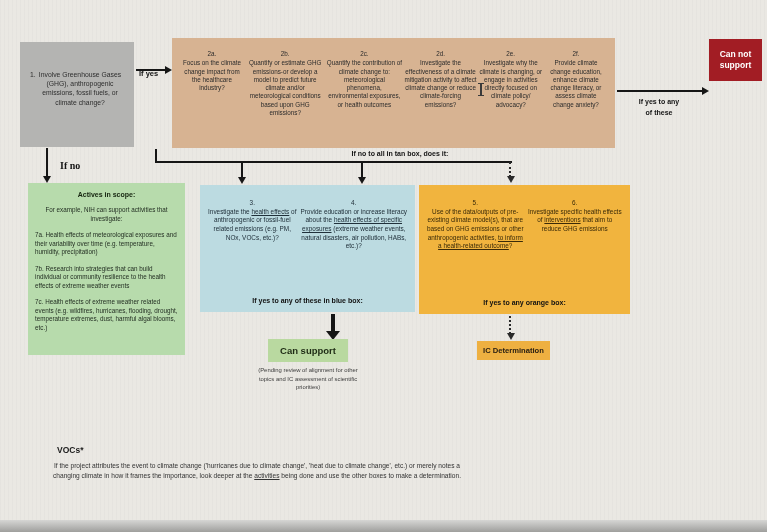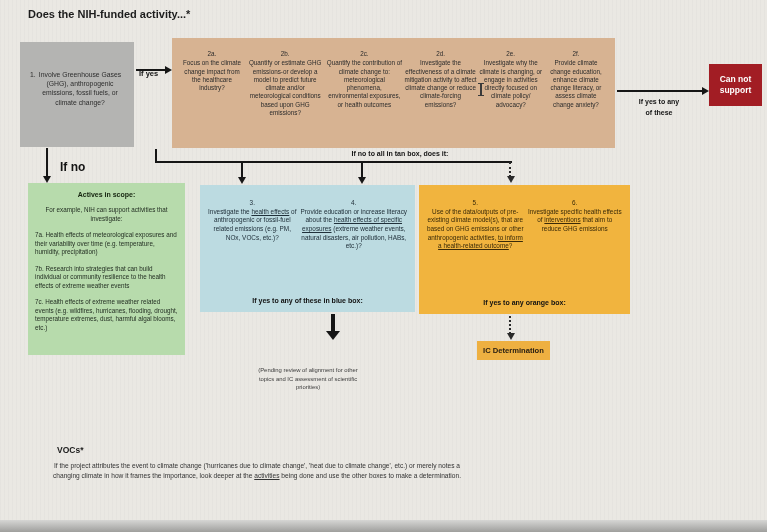--- a/index.html
+++ b/index.html
@@ -31,21 +31,21 @@
   .b1num{position:absolute;left:10px;top:28px;font-size:6.8px;}
   .tan-box{
     left:172px;top:38px;width:443px;height:110px;
     background:#d7b392;
     display:flex;justify-content:space-between;
     padding:12px 8px 0 8px;
     font-size:6.3px;line-height:1.32;text-align:center;color:#2b2b2b;
   }
   .tcol .cid{margin-bottom:1px;}
   .red-box{
-    left:709px;top:64px;width:53px;height:42px;
+    left:709px;top:39px;width:53px;height:42px;
     background:#a21d24;color:#fff;
     font-size:8.5px;font-weight:bold;text-align:center;
     display:flex;align-items:center;justify-content:center;
     padding:0 4px;line-height:1.3;
   }
   .green-box{
     left:28px;top:183px;width:157px;height:172px;
     background:#b7dbac;
     font-size:6.3px;line-height:1.35;color:#1f2a1f;
     padding:7px 7px 0 7px;
@@ -80,21 +80,21 @@
   }
   .ic-box{
     left:477px;top:341px;width:73px;height:19px;
     background:#eeb041;
     font-size:7.6px;font-weight:bold;color:#2b2012;
     display:flex;align-items:center;justify-content:center;
   }
   
   .lbl{position:absolute;font-weight:bold;color:#141414;}
   .lbl-ifyes{left:139px;top:69px;font-size:7.5px;}
-  .lbl-ifno{left:60px;top:160px;font-size:12px;}
+  .lbl-ifno{left:60px;top:160px;font-size:10px;font-family:Liberation Serif, serif;}
   .lbl-tan{left:330px;top:150px;width:140px;font-size:7px;text-align:center;}
   .lbl-ifyesany{left:636px;top:97px;width:46px;font-size:7px;text-align:center;line-height:1.5;}
   
   .hline{position:absolute;height:2px;background:#161616;}
   .vline{position:absolute;width:2px;background:#161616;}
   .arrow-r::after{content:"";position:absolute;right:-6px;top:-3px;
     border-left:7px solid #161616;border-top:4px solid transparent;border-bottom:4px solid transparent;}
   .arrow-d::after{content:"";position:absolute;bottom:-6px;left:-3px;
     border-top:7px solid #161616;border-left:4px solid transparent;border-right:4px solid transparent;}
   .vdot{position:absolute;width:0;border-left:2px dotted #2a2a2a;}
@@ -111,21 +111,20 @@
     border-top:1.5px solid #3a3a3a;border-bottom:1.5px solid #3a3a3a;}
   .cursor::before{content:"";position:absolute;left:50%;top:0;bottom:0;width:1.5px;margin-left:-0.75px;background:#3a3a3a;}
   .bottom-bar{left:0;right:0;bottom:0;height:12px;
     background:linear-gradient(#d6d6d4,#9f9f9d);}
 </style>
 </head>
 <body>
 
 <div class="page">
 
-  <div class="abs title">Does the NIH-funded activity...*</div>
 
   <div class="box gray-box">
     <span class="b1num">1.</span>
     <span>Involve Greenhouse Gases (GHG), anthropogenic emissions, fossil fuels, or climate change?</span>
   </div>
 
   <div class="hline arrow-r" style="left:136px;top:69px;width:30px;"></div>
   <div class="lbl lbl-ifyes">If yes</div>
 
   <div class="box tan-box">
@@ -203,20 +202,23 @@
       </div>
       <div style="width:96px;">
         <div class="cid">6.</div>
         <div class="ctext"><span>Investigate specific health effects of </span><span style="text-decoration: underline;">interventions</span><span> that aim to reduce GHG emissions</span></div>
       </div>
     </div>
     <div class="box-footer">If yes to any orange box:</div>
   </div>
 
   <div class="vline arrow-d thick" style="left:331px;top:314px;height:18px;"></div>
+  <div class="box cansupport-box">
+    <span>Can support</span>
+  </div>
   <div class="abs pending">(Pending review of alignment for other topics and IC assessment of scientific priorities)</div>
 
   <div class="vdot" style="left:509px;top:316px;height:18px;"></div>
   <div class="box ic-box">
     <span>IC Determination</span>
   </div>
 
   <div class="abs note-head">VOCs*</div>
   <div class="abs note-text"><span>If the project attributes the event to climate change ('hurricanes due to climate change', 'heat due to climate change', etc.) or merely notes a changing climate in how it frames the importance, look deeper at the </span><span style="text-decoration: underline;">activities</span><span> being done and use the other boxes to make a determination.</span></div>
 

